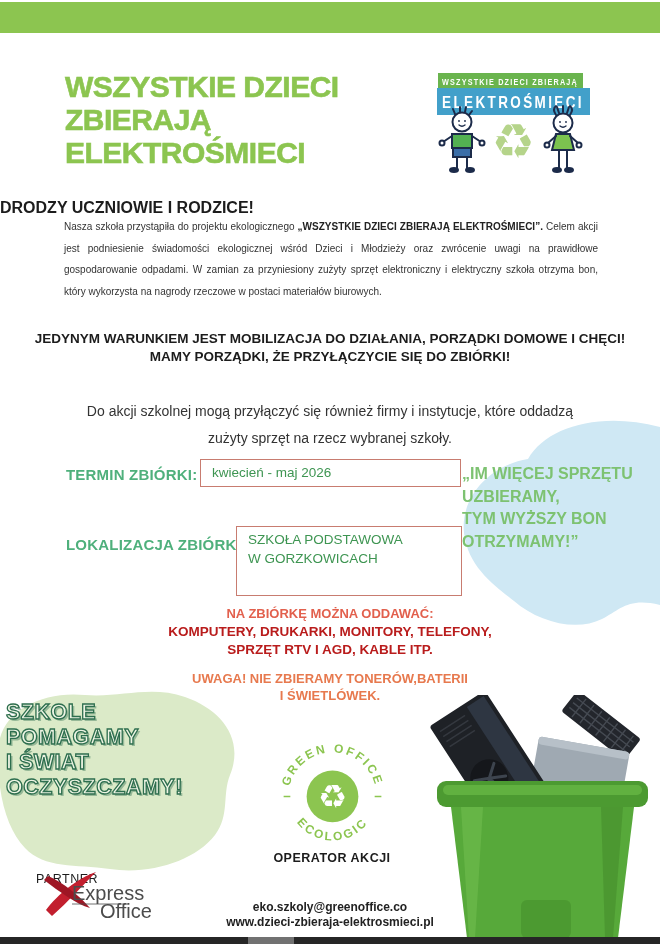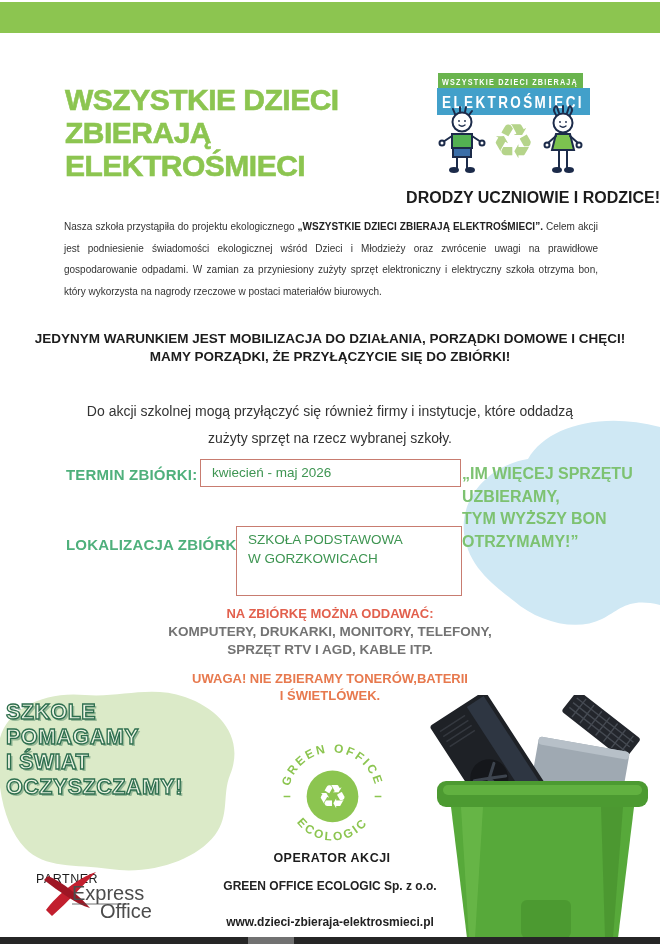--- a/index.html
+++ b/index.html
@@ -4,23 +4,23 @@
 <style>
   html,body{margin:0;padding:0;background:#ffffff;}
   .page{
     position:relative;width:660px;height:944px;overflow:hidden;background:#ffffff;
     font-family:"Liberation Sans","DejaVu Sans",sans-serif;color:#2f2f2f;
   }
   .abs{position:absolute;}
   .top-bar{top:2px;left:0;width:660px;height:31px;background:#8cc550;}
   .main-title{
     left:65px;top:70px;width:370px;font-size:30px;line-height:33px;font-weight:bold;
-    color:#8cc550;letter-spacing:-0.5px;margin-top:13px;-webkit-text-stroke:0.6px #8cc550;
-  }
-  .section-heading{left:0;top:189px;width:660px;text-align:right;font-size:16px;font-weight:bold;color:#1c1c1c;}
+    color:#8cc550;letter-spacing:-0.5px;-webkit-text-stroke:0.6px #8cc550;
+  }
+  .section-heading{left:0;top:199px;width:660px;text-align:left;font-size:16px;font-weight:bold;color:#1c1c1c;}
   .paragraph{
     left:64px;top:216px;width:534px;font-size:10px;line-height:21.7px;color:#333333;
     text-align:justify;
   }
   .paragraph .b{font-weight:bold;color:#222;}
   .condition{left:0;top:330px;width:660px;text-align:center;font-size:13.5px;line-height:17.5px;font-weight:bold;color:#1c1c1c;white-space:pre-line;}
   .companies{left:80px;top:398px;width:500px;text-align:center;font-size:14px;line-height:27px;color:#333;}
   .field-label{font-size:15px;font-weight:bold;color:#4fb07c;letter-spacing:0.2px;}
   .termin-label{left:66px;top:466px;}
   .lokal-label{left:66px;top:536px;}
@@ -29,21 +29,21 @@
     padding:3px 11px;box-sizing:border-box;white-space:pre-line;line-height:19px;
   }
   .termin-box{left:200px;top:459px;width:261px;height:28px;}
   .lokal-box{left:236px;top:526px;width:226px;height:70px;}
   .blob{pointer-events:none;}
   .quote{
     left:462px;top:463px;width:198px;text-align:left;font-size:16px;line-height:22.5px;
     font-weight:bold;color:#7dc271;white-space:pre-line;
   }
   .rules-heading{left:0;top:606px;width:660px;text-align:center;font-size:13px;font-weight:bold;color:#e2604d;}
-  .rules-items{left:0;top:623px;width:660px;text-align:center;font-size:13.5px;line-height:18px;font-weight:bold;color:#737373;white-space:pre-line;}
+  .rules-items{left:0;top:623px;width:660px;text-align:center;font-size:13.5px;line-height:18px;font-weight:bold;color:#b91c1c;white-space:pre-line;}
   .warning{left:0;top:670px;width:660px;text-align:center;font-size:13px;line-height:17px;font-weight:bold;color:#e7794e;white-space:pre-line;}
   .slogan{
     left:6px;top:700px;width:222px;font-size:21.5px;line-height:25px;
     font-weight:bold;color:#eef5e4;-webkit-text-stroke:1.3px #2d6e4e;
     text-shadow:2px 2px 0 rgba(45,110,78,0.40);white-space:pre-line;letter-spacing:0.5px;
   }
   .operator-label{left:232px;top:851px;width:200px;text-align:center;font-size:12.5px;font-weight:bold;color:#1c1c1c;letter-spacing:0.5px;}
   .partner-label{left:36px;top:872px;font-size:12.5px;font-weight:normal;color:#1c1c1c;letter-spacing:0.5px;}
   .footer-company{left:180px;top:879px;width:300px;text-align:center;font-size:12px;font-weight:bold;color:#222;}
   .footer-email{left:180px;top:900px;width:300px;text-align:center;font-size:12px;font-weight:bold;color:#222;}
@@ -198,19 +198,19 @@
   <svg class="abs" style="left:38px;top:866px;" width="130" height="60" viewBox="0 0 130 60">
     <g>
       <path d="M8 44 C20 28 40 12 58 6 C46 18 30 36 14 50 Z" fill="#c21f2e"></path>
       <path d="M10 10 C24 16 42 30 52 42 C38 38 22 26 6 14 Z" fill="#9e1624"></path>
     </g>
     <text x="34" y="34" font-size="20" fill="#4c4c4c" font-family="'Liberation Serif','DejaVu Serif',serif">Express</text>
     <text x="62" y="52" font-size="20" fill="#4c4c4c" font-family="'Liberation Serif','DejaVu Serif',serif">Office</text>
     <path d="M34 38 h56" stroke="#4c4c4c" stroke-width="0.8"></path>
   </svg>
 
-  <div class="abs footer-company">GREEN OFFICE ECOLOGIC Sp. z o.o.</div>
+  <div class="abs footer-email">eko.szkoly@greenoffice.co</div>
   <div class="abs footer-www">www.dzieci-zbieraja-elektrosmieci.pl</div>
 
   <div class="abs bottom-bar"></div>
   <div class="abs scroll-thumb"></div>
 
 </div>
 
 </body></html>

